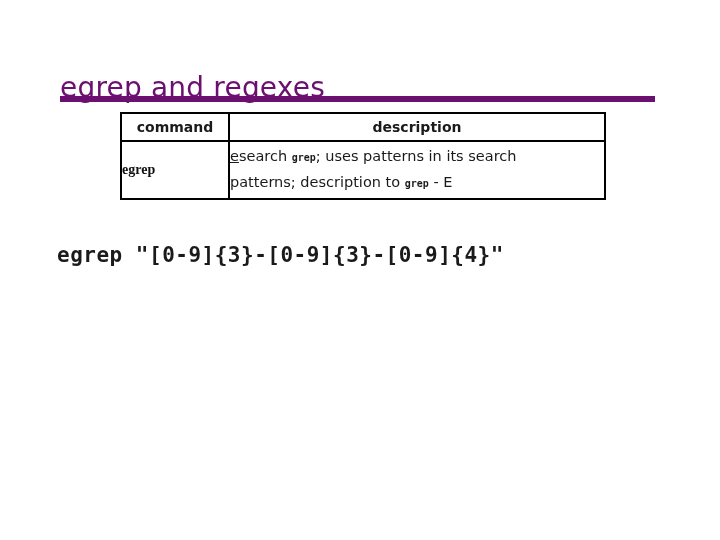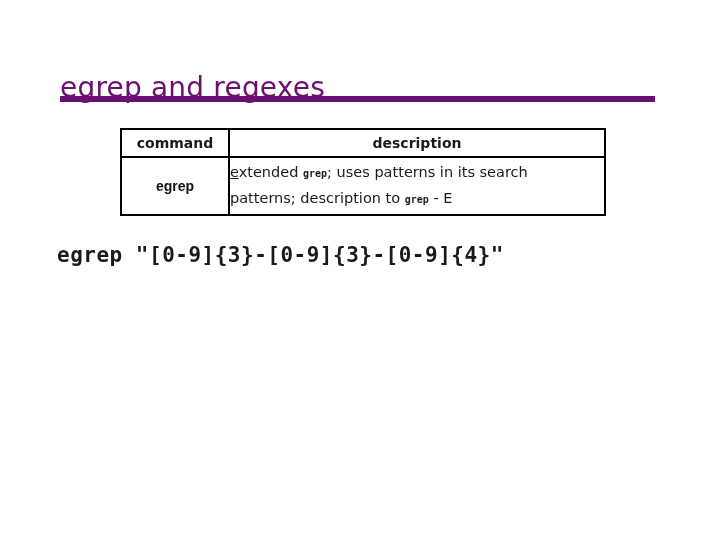--- a/index.html
+++ b/index.html
@@ -50,21 +50,20 @@
 
   
   #command-table {
     position: absolute;
     left: 120px;
     top: 112px;
     width: 428px;
     border-collapse: collapse;
     table-layout: fixed;
     background: #ffffff;
-    margin-top: 16px;
   }
   #command-table td,
   #command-table th {
     border: 2px solid #000000;
     padding: 0;
     vertical-align: middle;
     background: #ffffff;
   }
 
   .col-command { width: 108px; }
@@ -75,22 +74,22 @@
     font-family: "DejaVu Sans", sans-serif;
     font-size: 14px;
     font-weight: bold;
     color: #1a1a1a;
     height: 26px;
     line-height: 26px;
     padding: 0 4px;
   }
 
   .td-command {
-    text-align: center;
-    font-family: Liberation Sans, sans-serif;
+    text-align: left;
+    font-family: Liberation Serif, serif;
     font-size: 14px;
     font-weight: bold;
     color: #111111;
     height: 56px;
     padding: 0 4px;
   }
 
   .td-description {
     text-align: left;
     font-family: "DejaVu Sans", sans-serif;
@@ -147,21 +146,21 @@
     <thead>
       <tr>
         <th class="th-cell">command</th>
         <th class="th-cell">description</th>
       </tr>
     </thead>
     <tbody>
       <tr>
         <td class="td-command">egrep</td>
         <td class="td-description">
-          <span class="desc-line"><span class="ul-letter">e</span><span>xtended </span><span class="mono-bold">grep</span><span>;  uses patterns in its search</span></span>
+          <span class="desc-line"><span class="ul-letter">e</span><span>search </span><span class="mono-bold">grep</span><span>;  uses patterns in its search</span></span>
           <span class="desc-line"><span>patterns;  description to </span><span class="mono-bold">grep</span><span class="mono-reg">  - E</span></span>
         </td>
       </tr>
     </tbody>
   </table>
 
   <div id="example-command">egrep "[0-9]{3}-[0-9]{3}-[0-9]{4}"</div>
 
 </div>
 

